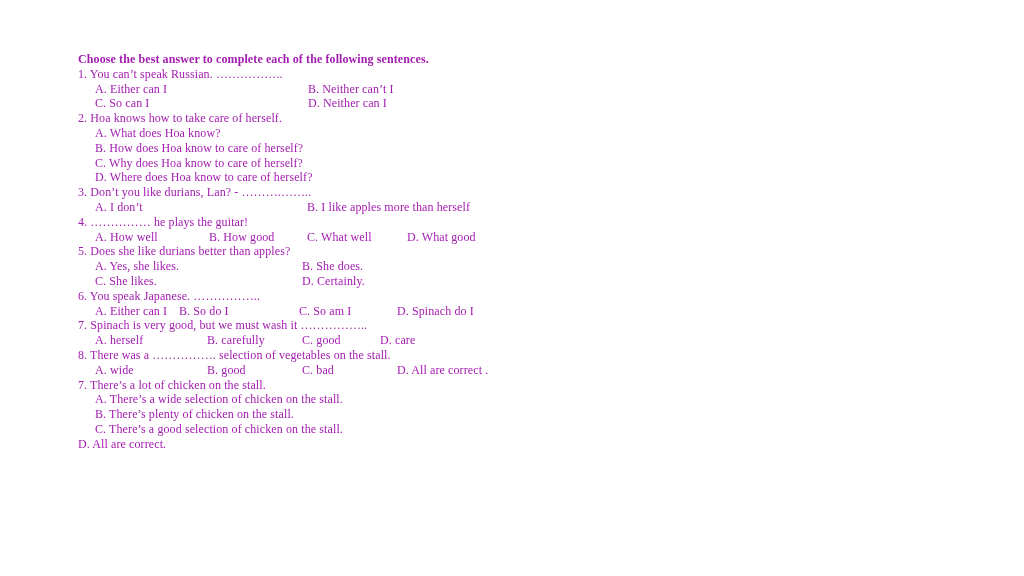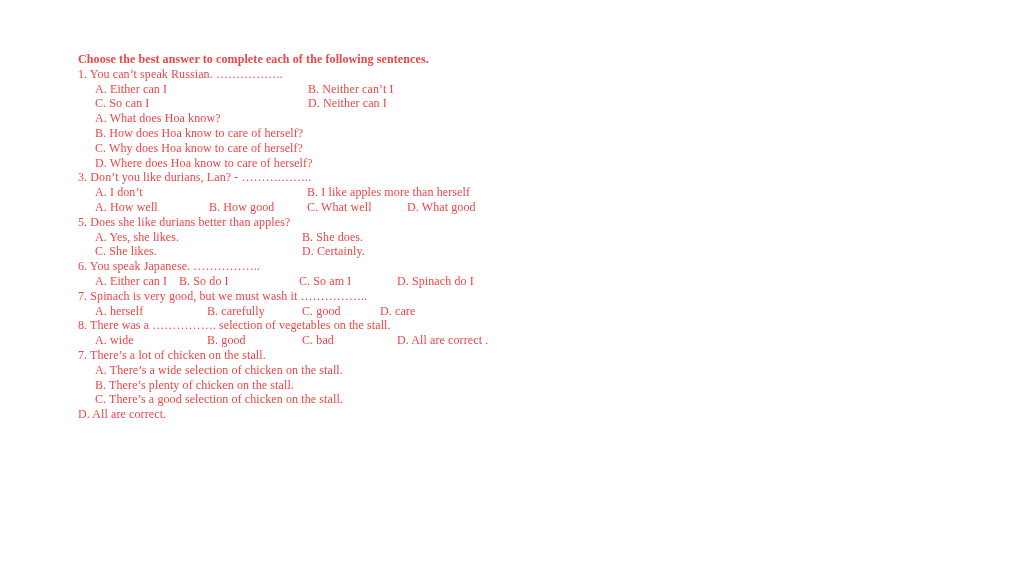--- a/index.html
+++ b/index.html
@@ -10,21 +10,21 @@
     background: #ffffff;
     overflow: hidden;
   }
   .doc {
     position: absolute;
     left: 78px;
     top: 52px;
     width: 470px;
     font-family: "Liberation Serif", "DejaVu Serif", serif;
     font-size: 12px;
-    color: #ef4444;
+    color: #a21caf;
     letter-spacing: 0.1px;
   }
   .line {
     position: relative;
     height: 14.8px;
     line-height: 14.8px;
     white-space: nowrap;
   }
   .title {
     font-weight: bold;
@@ -44,39 +44,41 @@
   <div class="line">1. You can’t speak Russian. ……………..</div>
   <div class="line">
     <span class="opt" style="left:17px">A. Either can I</span>
     <span class="opt" style="left:230px">B. Neither can’t I</span>
   </div>
   <div class="line">
     <span class="opt" style="left:17px">C. So can I</span>
     <span class="opt" style="left:230px">D. Neither can I</span>
   </div>
 
+  <div class="line">2. Hoa knows how to take care of herself.</div>
   <div class="line">
     <span class="opt" style="left:17px">A. What does Hoa know?</span>
   </div>
   <div class="line">
     <span class="opt" style="left:17px">B. How does Hoa know to care of herself?</span>
   </div>
   <div class="line">
     <span class="opt" style="left:17px">C. Why does Hoa know to care of herself?</span>
   </div>
   <div class="line">
     <span class="opt" style="left:17px">D. Where does Hoa know to care of herself?</span>
   </div>
 
   <div class="line">3. Don’t you like durians, Lan? - ……….……..</div>
   <div class="line">
     <span class="opt" style="left:17px">A. I don’t</span>
     <span class="opt" style="left:229px">B. I like apples more than herself</span>
   </div>
 
+  <div class="line">4. …………… he plays the guitar!</div>
   <div class="line">
     <span class="opt" style="left:17px">A. How well</span>
     <span class="opt" style="left:131px">B. How good</span>
     <span class="opt" style="left:229px">C. What well</span>
     <span class="opt" style="left:329px">D. What good</span>
   </div>
 
   <div class="line">5. Does she like durians better than apples?</div>
   <div class="line">
     <span class="opt" style="left:17px">A. Yes, she likes.</span>

